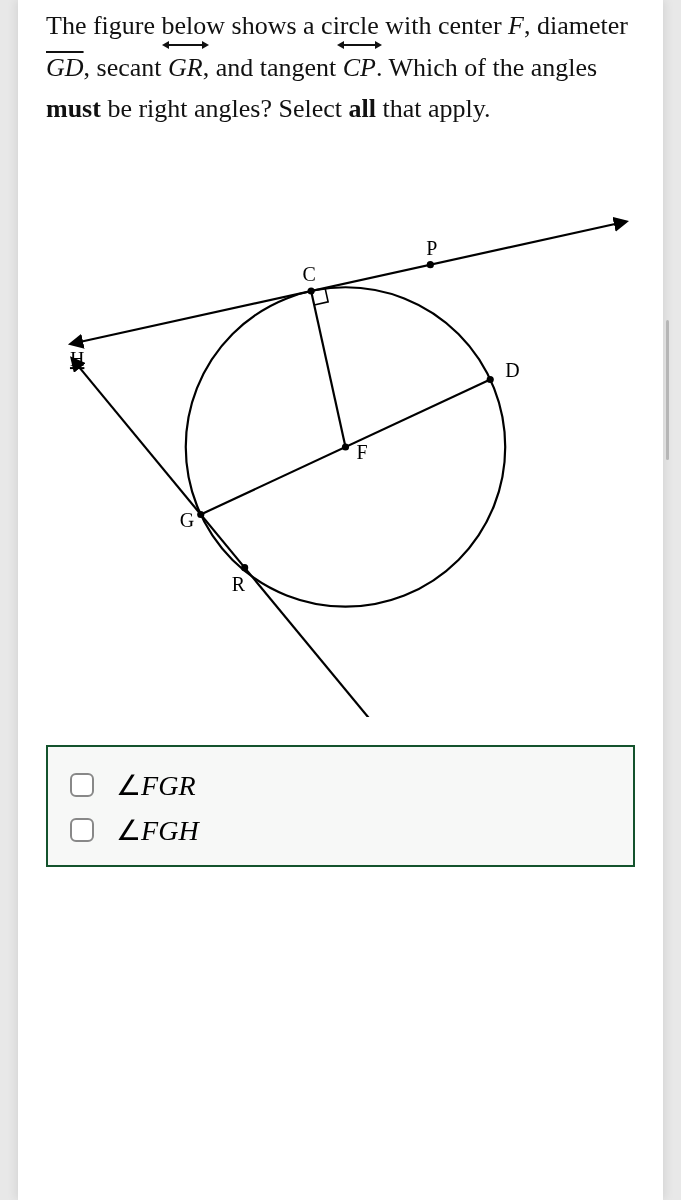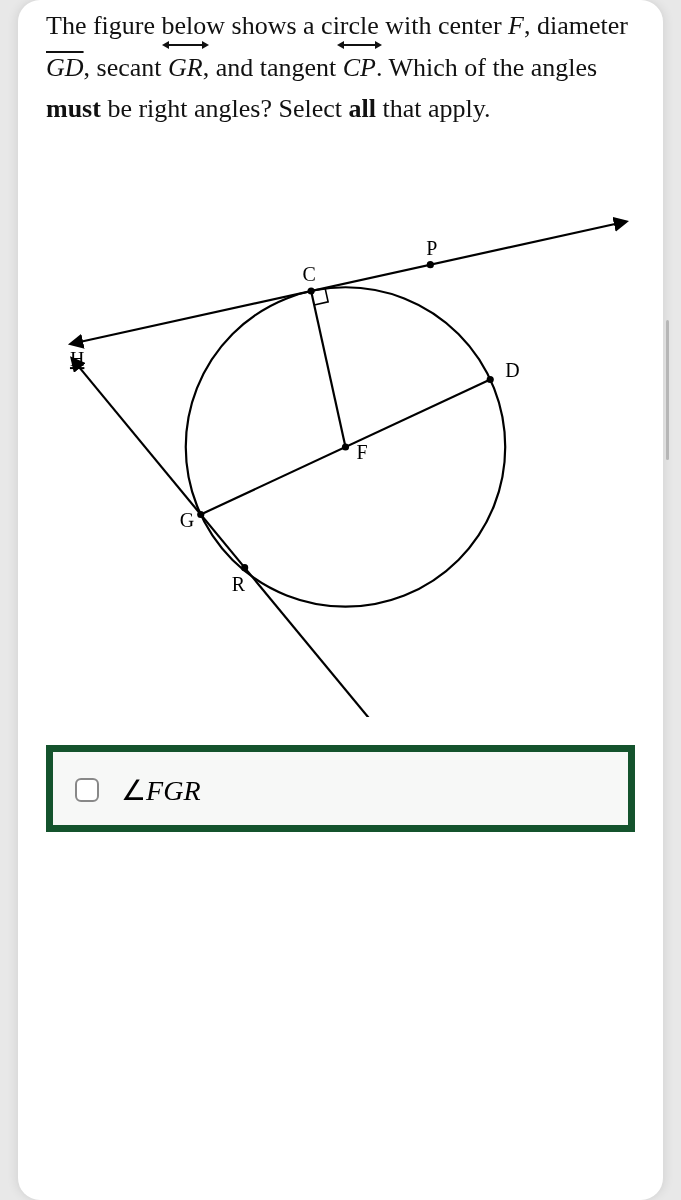--- a/index.html
+++ b/index.html
@@ -19,21 +19,20 @@
     position: relative;
   }
   .card {
     background: #ffffff;
     width: 100%;
     height: 100%;
     padding: 6px 28px 0 28px;
     position: relative;
     overflow: hidden;
     box-shadow: -4px 0 8px rgba(0,0,0,0.06), 4px 0 8px rgba(0,0,0,0.06);
-    border-radius: 22px;
   }
   .right-divider {
     position: absolute;
     right: 12px;
     top: 320px;
     width: 3px;
     height: 140px;
     background: #b6b6b6;
     border-radius: 2px;
   }
@@ -76,21 +75,21 @@
     border-top: 4px solid transparent;
     border-bottom: 4px solid transparent;
   }
   .diagram {
     width: 100%;
     height: 570px;
     margin-top: 18px;
   }
   .answers {
     background: #f7f8f7;
-    border: 7px solid #14532d;
+    border: 2px solid #14532d;
     margin-top: 24px;
     padding: 22px 22px 6px 22px;
   }
   .opt {
     display: flex;
     align-items: center;
     gap: 22px;
     margin-bottom: 12px;
     font-size: 28px;
   }
@@ -154,17 +153,21 @@
       <text x="311" y="312" font-family="Georgia" font-size="20">F</text>
       <text x="134" y="380" font-family="Georgia" font-size="20">G</text>
       <text x="186" y="444" font-family="Georgia" font-size="20">R</text>
     </svg>
 
     <div class="answers">
       <div class="opt">
         <span class="cb"></span>
         <span><span class="angle-sym">∠</span><span class="opt-label">FGR</span></span>
       </div>
+      <div class="opt">
+        <span class="cb"></span>
+        <span><span class="angle-sym">∠</span><span class="opt-label">FGH</span></span>
+      </div>
     </div>
 
   </div>
   <div class="right-divider"></div>
 </div>
 
 </body></html>

